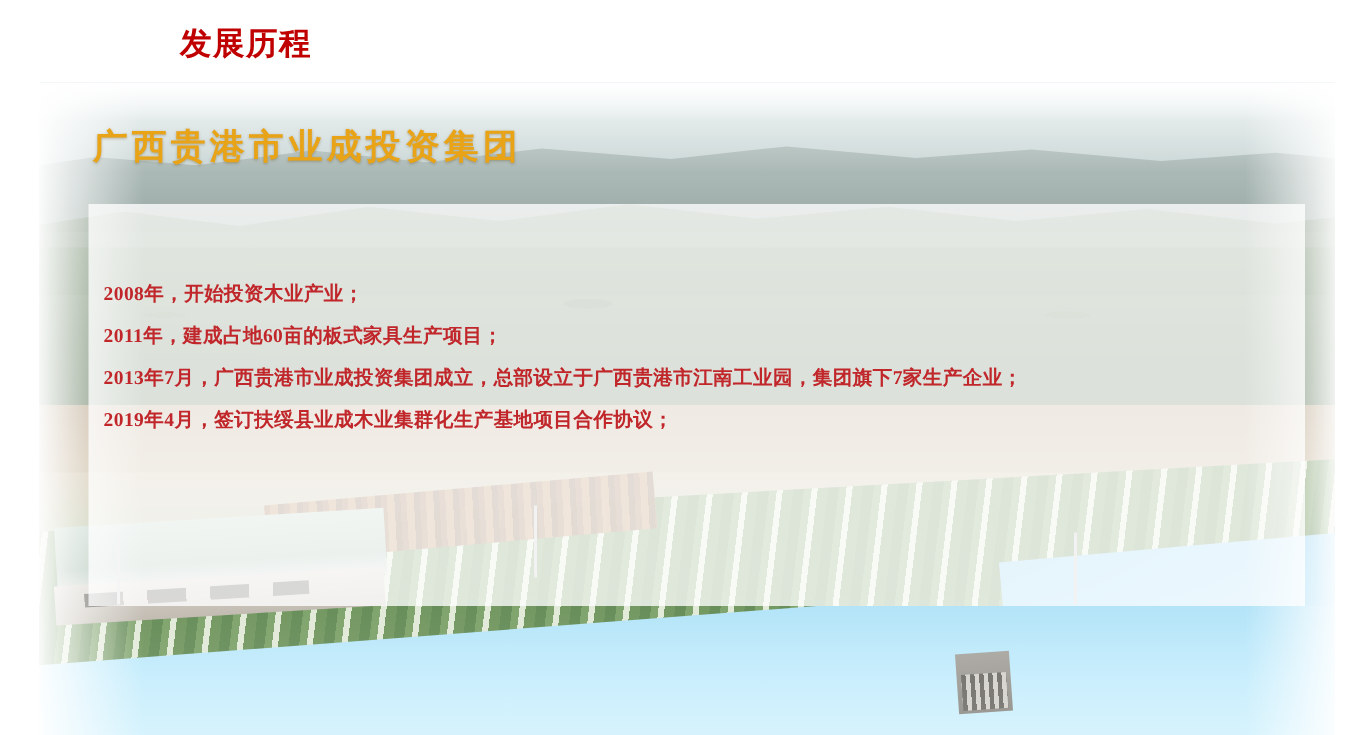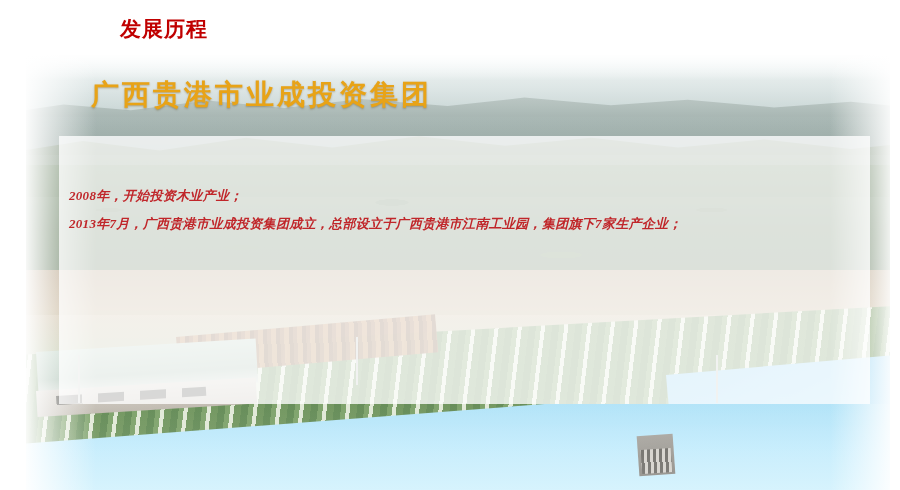--- a/index.html
+++ b/index.html
@@ -201,29 +201,28 @@
     position: absolute; left:0; right:0; top:0; height: 26px;
     background: linear-gradient(180deg, rgba(255,255,255,.92), rgba(255,255,255,0));
     pointer-events: none;
   }
 
   
   .company-name {
     position: absolute;
     left: 62px;
     top: 82px;
-    font-family: Liberation Mono, monospace;
-    font-size: 28px;
+    font-family: Liberation Sans, sans-serif;
+    font-size: 23px;
     font-weight: bold;
     color: #e8a317;
     letter-spacing: 3px;
     line-height: 30px;
     white-space: nowrap;
     text-shadow: 0 1px 2px rgba(90,60,0,.35);
-    margin-left: 29px;
   }
 
   
   .content-panel {
     position: absolute;
     left: 59px;
     top: 136px;
     width: 811px;
     height: 268px;
     background: rgba(255,255,255,.78);
@@ -236,21 +235,20 @@
     right: 8px;
   }
   .timeline-item {
     font-family: "Liberation Serif", "DejaVu Serif", serif;
     font-size: 13px;
     font-weight: bold;
     color: #c0262a;
     line-height: 28px;
     white-space: nowrap;
     letter-spacing: .3px;
-    font-style: italic;
   }
 </style>
 </head>
 <body>
 
 <div class="slide">
 
   <div class="slide-title">发展历程</div>
 
   <div class="photo">
@@ -278,17 +276,19 @@
     <div class="photo-fade-t"></div>
     <div class="photo-fade-l"></div>
     <div class="photo-fade-r"></div>
   </div>
 
   <div class="company-name">广西贵港市业成投资集团</div>
 
   <div class="content-panel">
     <div class="timeline">
       <div class="timeline-item">2008年，开始投资木业产业；</div>
+      <div class="timeline-item">2011年，建成占地60亩的板式家具生产项目；</div>
       <div class="timeline-item">2013年7月，广西贵港市业成投资集团成立，总部设立于广西贵港市江南工业园，集团旗下7家生产企业；</div>
+      <div class="timeline-item">2019年4月，签订扶绥县业成木业集群化生产基地项目合作协议；</div>
     </div>
   </div>
 
 </div>
 
 </body></html>

